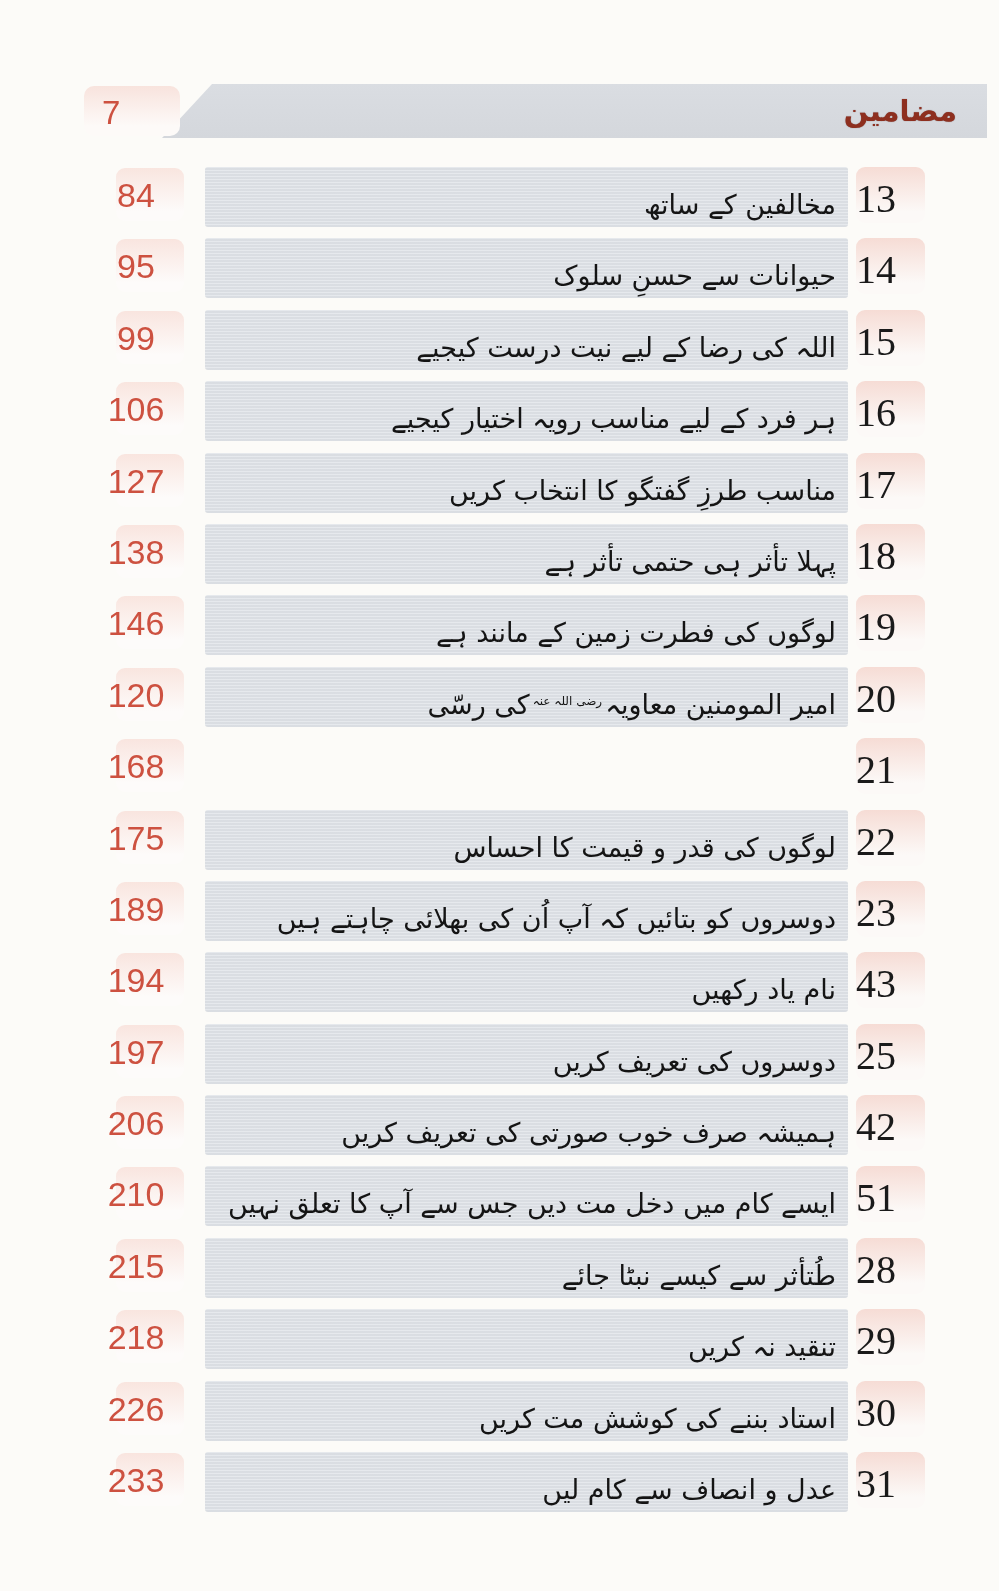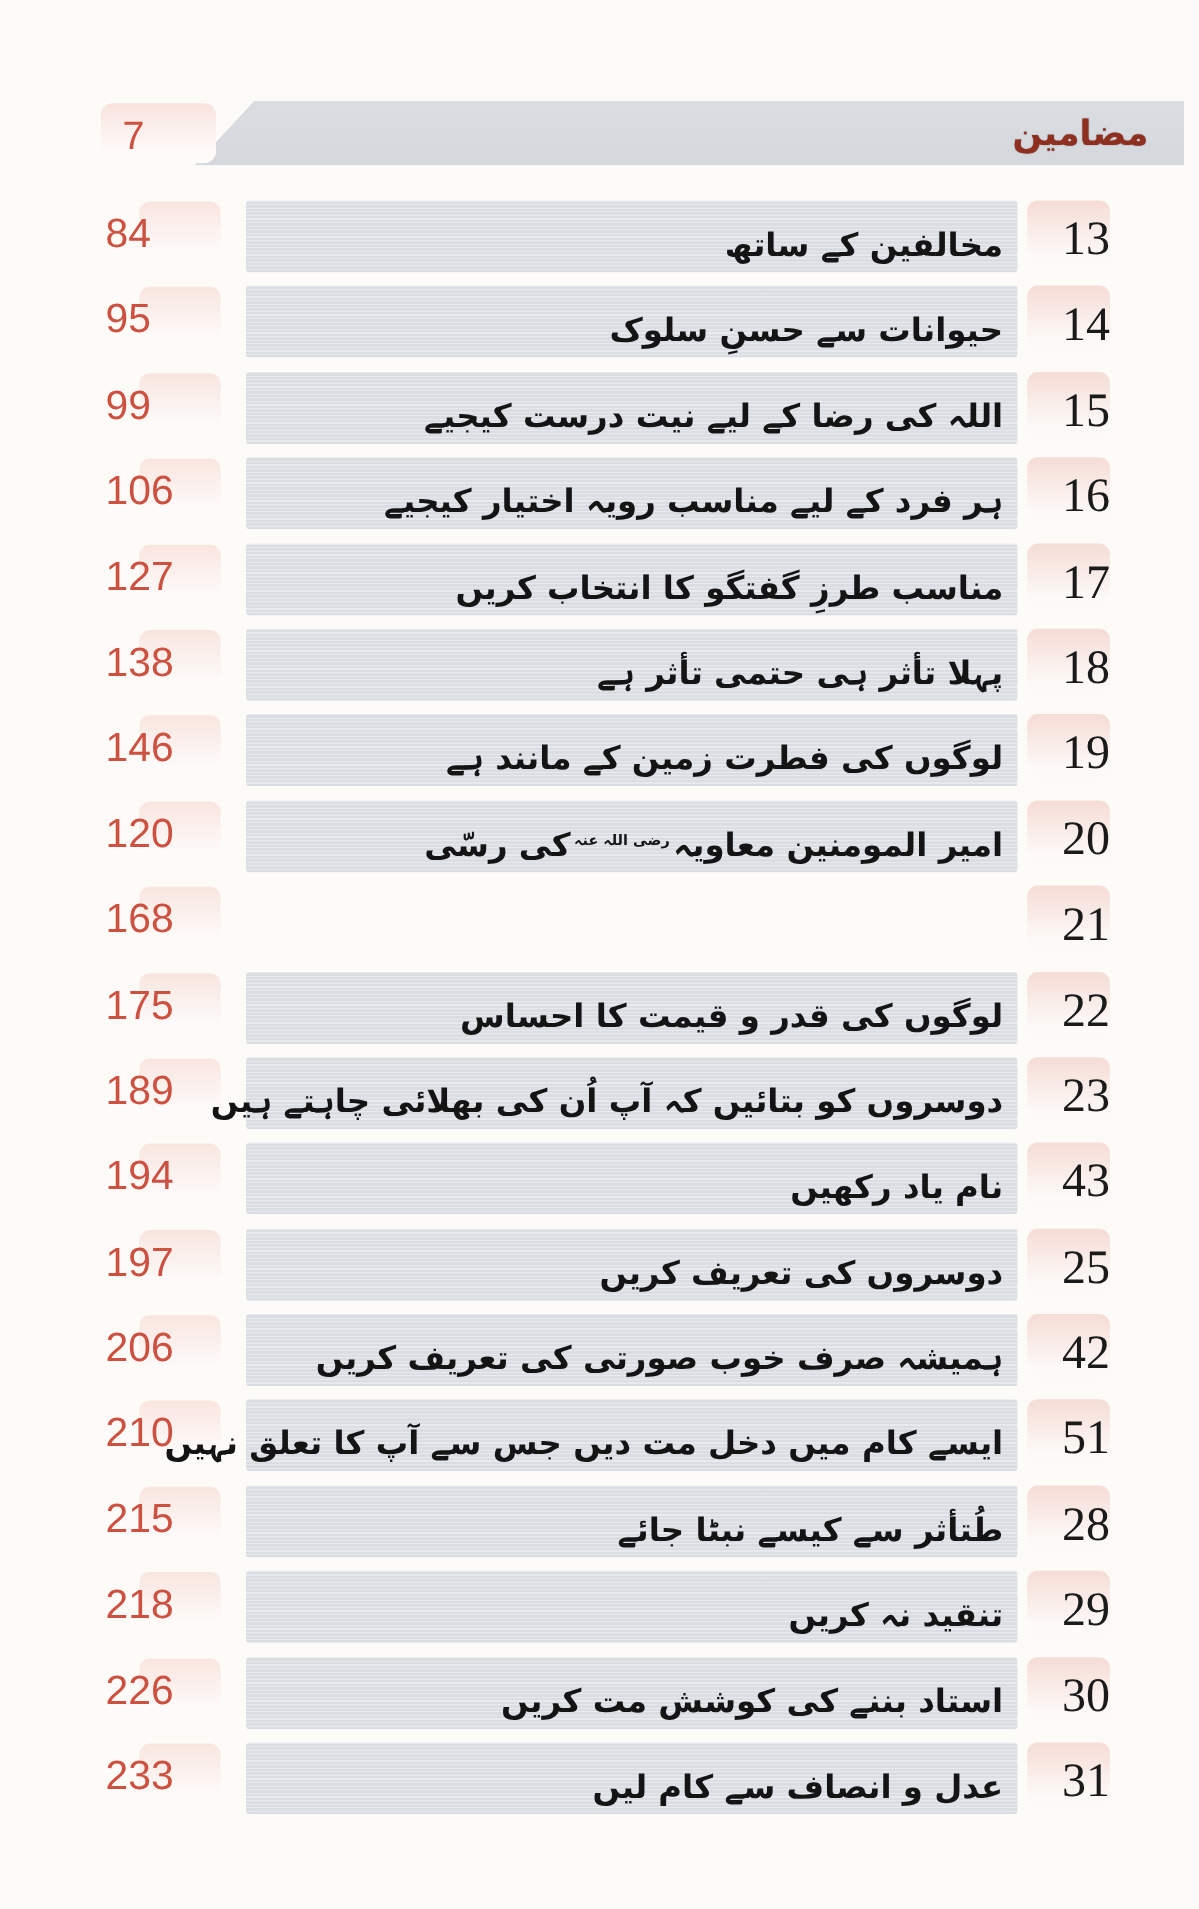--- a/index.html
+++ b/index.html
@@ -55,21 +55,21 @@
     position: absolute;
     left: 116px; top: 1px;
     width: 68px; height: 53px;
     border-radius: 9px;
     background: linear-gradient(180deg, #f9e5df 0%, #fdfbfa 82%);
   }
   .pageno {
     position: absolute;
     left: 88px; top: 11px;
     width: 96px;
-    text-align: left;
+    text-align: center;
     font-size: 34px;
     line-height: 34px;
     color: #cd5140;
   }
   .bar {
     position: absolute;
     left: 205px; top: 0;
     width: 643px; height: 60px;
     border-radius: 3px;
     background: #dde1e6;
@@ -77,42 +77,42 @@
       rgba(255,255,255,0.28) 0 1px, rgba(0,0,0,0.015) 1px 3px);
   }
   .title {
     position: absolute;
     right: 12px; top: 10px;
     direction: rtl;
     white-space: nowrap;
     line-height: 56px;
     font-family: "DejaVu Sans", sans-serif;
     font-size: 27px;
-    font-weight: bold;
+    font-weight: normal;
     color: #141414;
   }
   .honorific {
     display: inline-block;
     font-size: 12px;
     line-height: 1;
     transform: translateY(-9px);
     margin: 0 3px;
   }
   .numbox {
     position: absolute;
     left: 856px; top: 0;
     width: 69px; height: 56px;
     border-radius: 9px;
     background: linear-gradient(180deg, #f6dcd5 0%, #fcf9f7 80%);
   }
   .chno {
     position: absolute;
     left: 0; top: 0;
     width: 100%; height: 56px;
-    text-align: right;
+    text-align: left;
     line-height: 63px;
     font-family: "Liberation Serif", "DejaVu Serif", serif;
     font-size: 40px;
     color: #1a1a1a;
   }
 </style>
 </head>
 <body>
 
 <div class="page">

